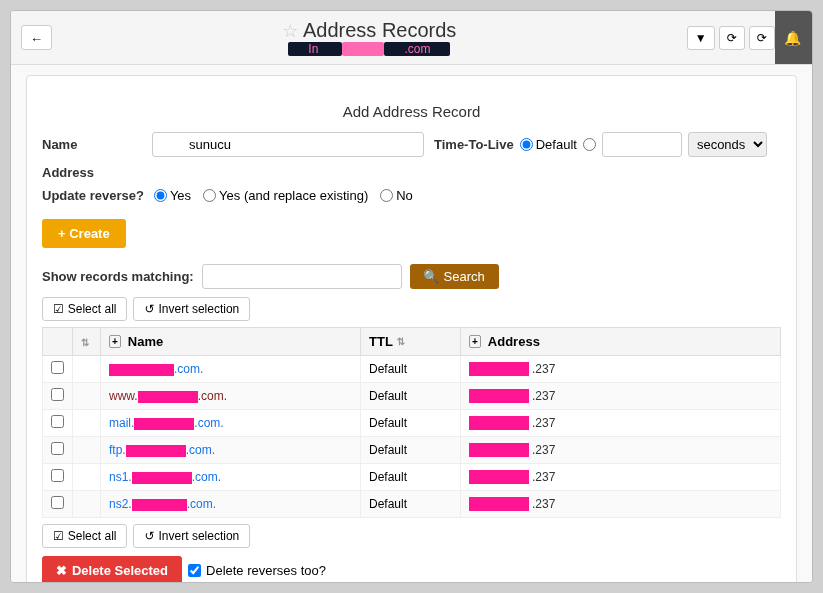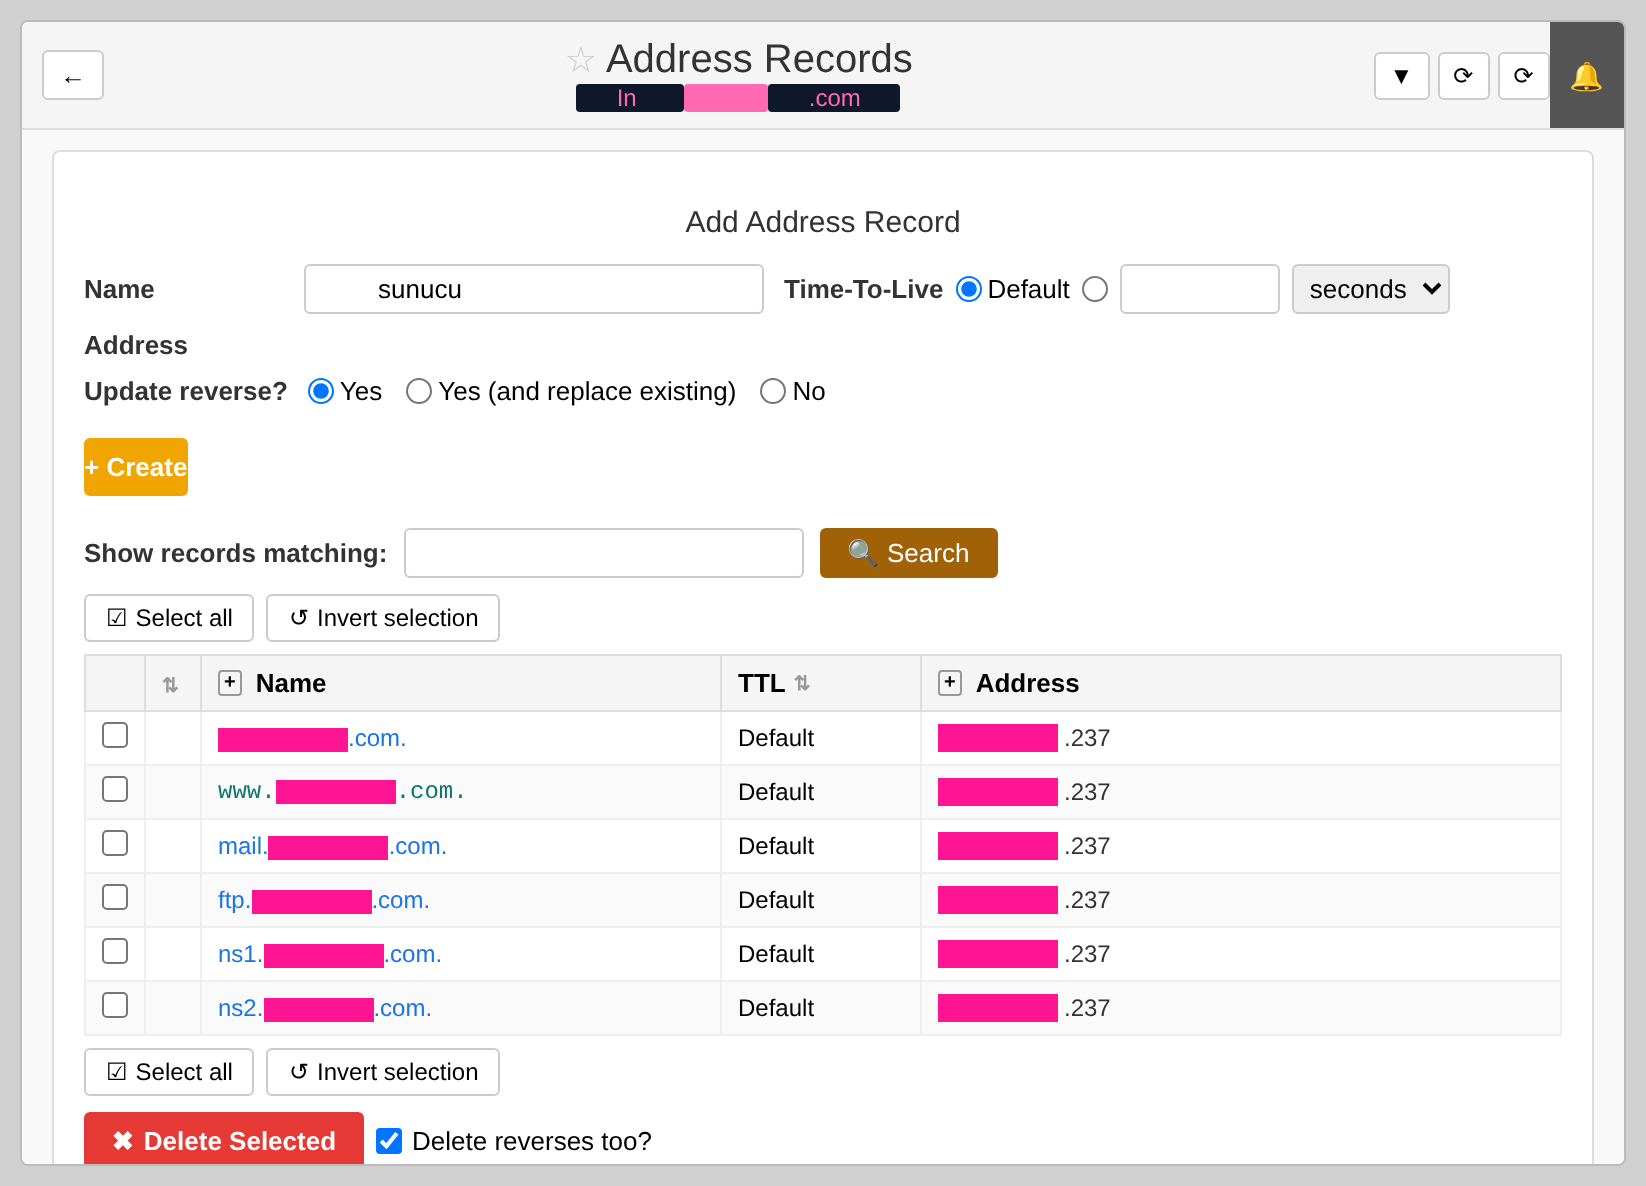--- a/index.html
+++ b/index.html
@@ -119,21 +119,21 @@
       color: #333;
     }
     .form-input {
       border: 1px solid #ccc;
       border-radius: 3px;
       padding: 4px 7px;
       font-size: 13px;
       outline: none;
     }
     .form-input-name {
-      width: 230px;
+      width: 272px;
       padding-left: 36px;
     }
     .ttl-section {
       display: flex;
       align-items: center;
       gap: 6px;
       flex: 1;
     }
     .ttl-label {
       font-weight: bold;
@@ -178,21 +178,21 @@
     .radio-item {
       display: flex;
       align-items: center;
       gap: 3px;
     }
     .create-btn {
       background: #f0a500;
       color: #fff;
       border: none;
       border-radius: 3px;
-      padding: 7px 0;
+      padding: 7px 16px;
       cursor: pointer;
       font-size: 13px;
       font-weight: bold;
       margin: 8px 0;
     }
     .search-row {
       display: flex;
       align-items: center;
       gap: 8px;
       margin: 8px 0;
@@ -452,21 +452,21 @@
           <tr>
                 <td class="col-check"><input type="checkbox" style=""></td>
                 <td class="col-sort"></td>
                 <td class="col-name" style="color: rgb(26, 115, 232); font-size: 12px;"><span><span style="background: rgb(255, 20, 147); display: inline-block; width: 65px; height: 12px; vertical-align: middle;"></span><span>.com.</span></span></td>
                 <td class="col-ttl">Default</td>
                 <td><span class="addr-bar"></span><span class="addr-num">.237</span></td>
               </tr>
               <tr>
                 <td class="col-check"><input type="checkbox" style=""></td>
                 <td class="col-sort"></td>
-                <td class="col-name" style="color: #0f766e; font-size: 12px; font-family: Liberation Mono, monospace;"><span><span>www.</span><span style="background: rgb(255, 20, 147); display: inline-block; width: 60px; height: 12px; vertical-align: middle;"></span><span>.com.</span></span></td>
+                <td class="col-name" style="color: #7f1d1d; font-size: 12px;"><span><span>www.</span><span style="background: rgb(255, 20, 147); display: inline-block; width: 60px; height: 12px; vertical-align: middle;"></span><span>.com.</span></span></td>
                 <td class="col-ttl">Default</td>
                 <td><span class="addr-bar"></span><span class="addr-num">.237</span></td>
               </tr>
               <tr>
                 <td class="col-check"><input type="checkbox" style=""></td>
                 <td class="col-sort"></td>
                 <td class="col-name" style="color: rgb(26, 115, 232); font-size: 12px;"><span><span>mail.</span><span style="background: rgb(255, 20, 147); display: inline-block; width: 60px; height: 12px; vertical-align: middle;"></span><span>.com.</span></span></td>
                 <td class="col-ttl">Default</td>
                 <td><span class="addr-bar"></span><span class="addr-num">.237</span></td>
               </tr>

